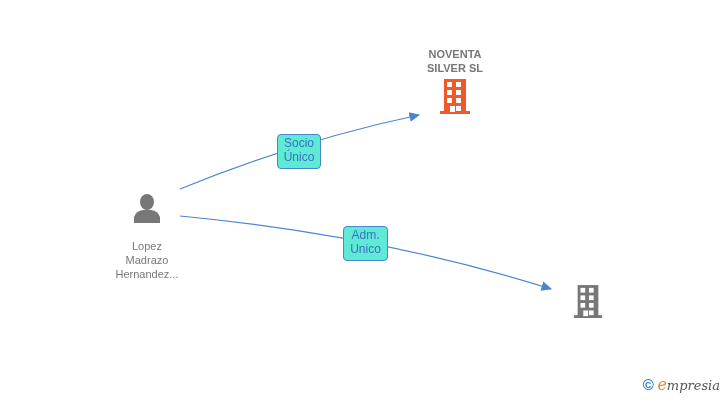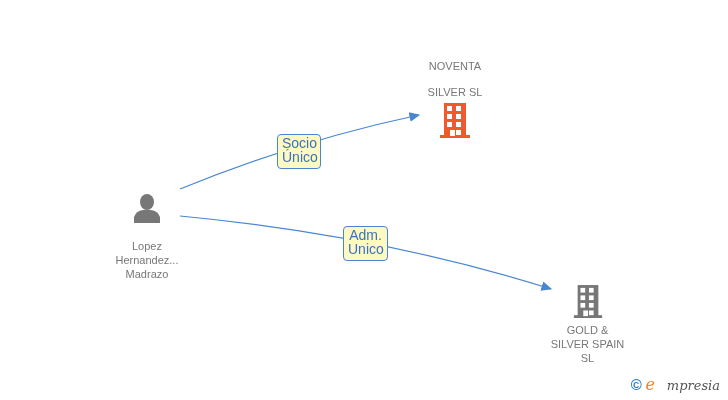--- a/index.html
+++ b/index.html
@@ -1,24 +1,24 @@
 <!DOCTYPE html>
 <html><head>
 <meta charset="utf-8">
 <style>
   html,body{margin:0;padding:0;}
   body{width:728px;height:400px;background:#ffffff;position:relative;overflow:hidden;font-family:"Liberation Sans",sans-serif;}
   svg.edges{position:absolute;left:0;top:0;width:728px;height:400px;}
   .node{position:absolute;text-align:center;}
   .label{font-size:11px;color:#777;line-height:14px;}
-  .label.bold{font-weight:normal;color:#777;margin-top:12px;}
-  .edge-label{position:absolute;background:#fef9c3;border:1px solid #4a86d0;border-radius:4px;color:#3a72c0;font-size:14px;line-height:14px;text-align:center;padding:1px 4px;box-sizing:border-box;}
+  .label.bold{font-weight:bold;color:#777;}
+  .edge-label{position:absolute;background:#5eead4;border:1px solid #4a86d0;border-radius:4px;color:#3a72c0;font-size:12px;line-height:14px;text-align:center;padding:1px 4px;box-sizing:border-box;}
   .brand{position:absolute;right:8px;bottom:6px;font-size:13px;}
   .copy{color:#2a7fc4;font-size:15px;font-weight:bold;}
-  .brand-name{color:#555;font-family:"DejaVu Serif",serif;font-style:italic;margin-left:12px;}
+  .brand-name{color:#555;font-family:"DejaVu Serif",serif;font-style:italic;}
   .brand-e{color:#f08020;font-size:16px;font-style:italic;font-family:"DejaVu Serif",serif;}
 </style>
 </head>
 <body>
 
 <svg class="edges" viewBox="0 0 728 400">
   <defs>
     <marker id="arr" markerWidth="10" markerHeight="10" refX="8" refY="5" orient="auto">
       <path d="M0,1 L9,5 L0,9 z" fill="#4a86d0"></path>
     </marker>
@@ -46,45 +46,40 @@
   </svg>
 </div>
 
 <div class="node" style="left:102px;top:193px;width:90px;">
   <svg width="30" height="30" viewBox="0 0 30 30" style="display:block;margin:0 auto;">
     <ellipse cx="15" cy="9" rx="7" ry="8" fill="#777"></ellipse>
     <path d="M2,30 L2,24 Q4,18 11,17 L19,17 Q26,18 28,24 L28,30 Z" fill="#777"></path>
   </svg>
   <div style="margin-top:16px;">
     <div class="label">Lopez</div>
+    <div class="label">Madrazo</div>
     <div class="label">Hernandez...</div>
-    <div class="label">Madrazo</div>
   </div>
 </div>
 
 <div class="node" style="left:540px;top:285px;width:95px;">
   <svg width="32" height="34" viewBox="0 0 34 36" style="display:block;margin:0 auto;">
     <rect x="6" y="0" width="22" height="33" fill="#777"></rect>
     <rect x="2" y="32" width="30" height="3" fill="#777"></rect>
     <g fill="#fff">
       <rect x="9" y="3" width="5" height="5"></rect>
         <rect x="18" y="3" width="5" height="5"></rect>
       <rect x="9" y="11" width="5" height="5"></rect>
         <rect x="18" y="11" width="5" height="5"></rect>
       <rect x="9" y="19" width="5" height="5"></rect>
         <rect x="18" y="19" width="5" height="5"></rect>
       <rect x="12" y="27" width="5" height="6"></rect>
         <rect x="18" y="27" width="5" height="5"></rect>
     </g>
   </svg>
-  <div style="margin-top:4px;">
-    <div class="label">GOLD &amp;</div>
-    <div class="label">SILVER SPAIN</div>
-    <div class="label">SL</div>
-  </div>
 </div>
 
 <div class="edge-label" style="left:277px;top:134px;width:44px;height:35px;">
   <div>Socio</div>
   <div>Único</div>
 </div>
 <div class="edge-label" style="left:343px;top:226px;width:45px;height:35px;">
   <div>Adm.</div>
   <div>Unico</div>
 </div>

